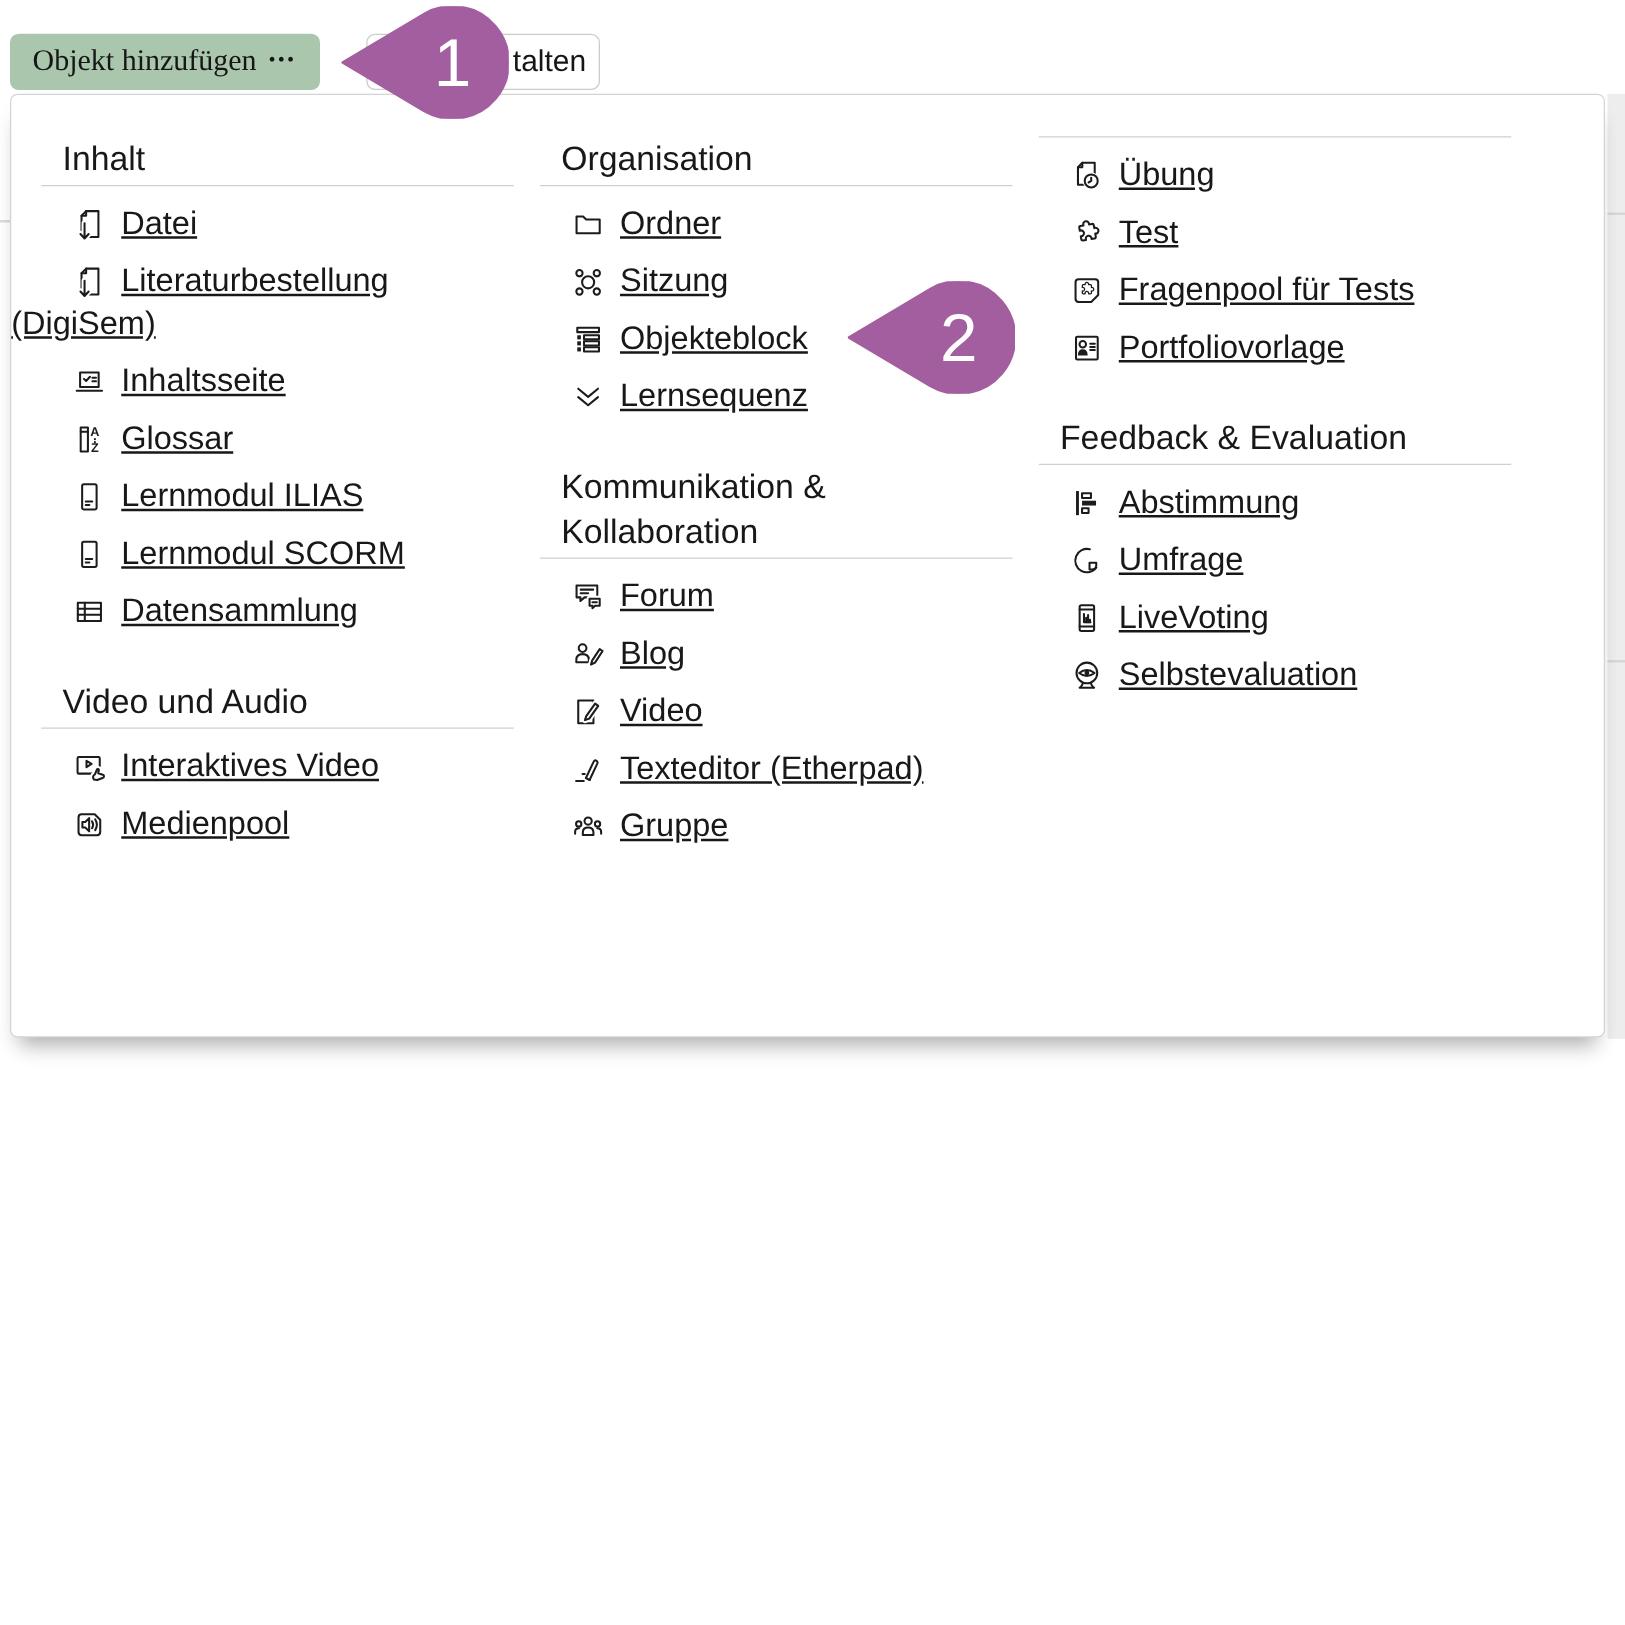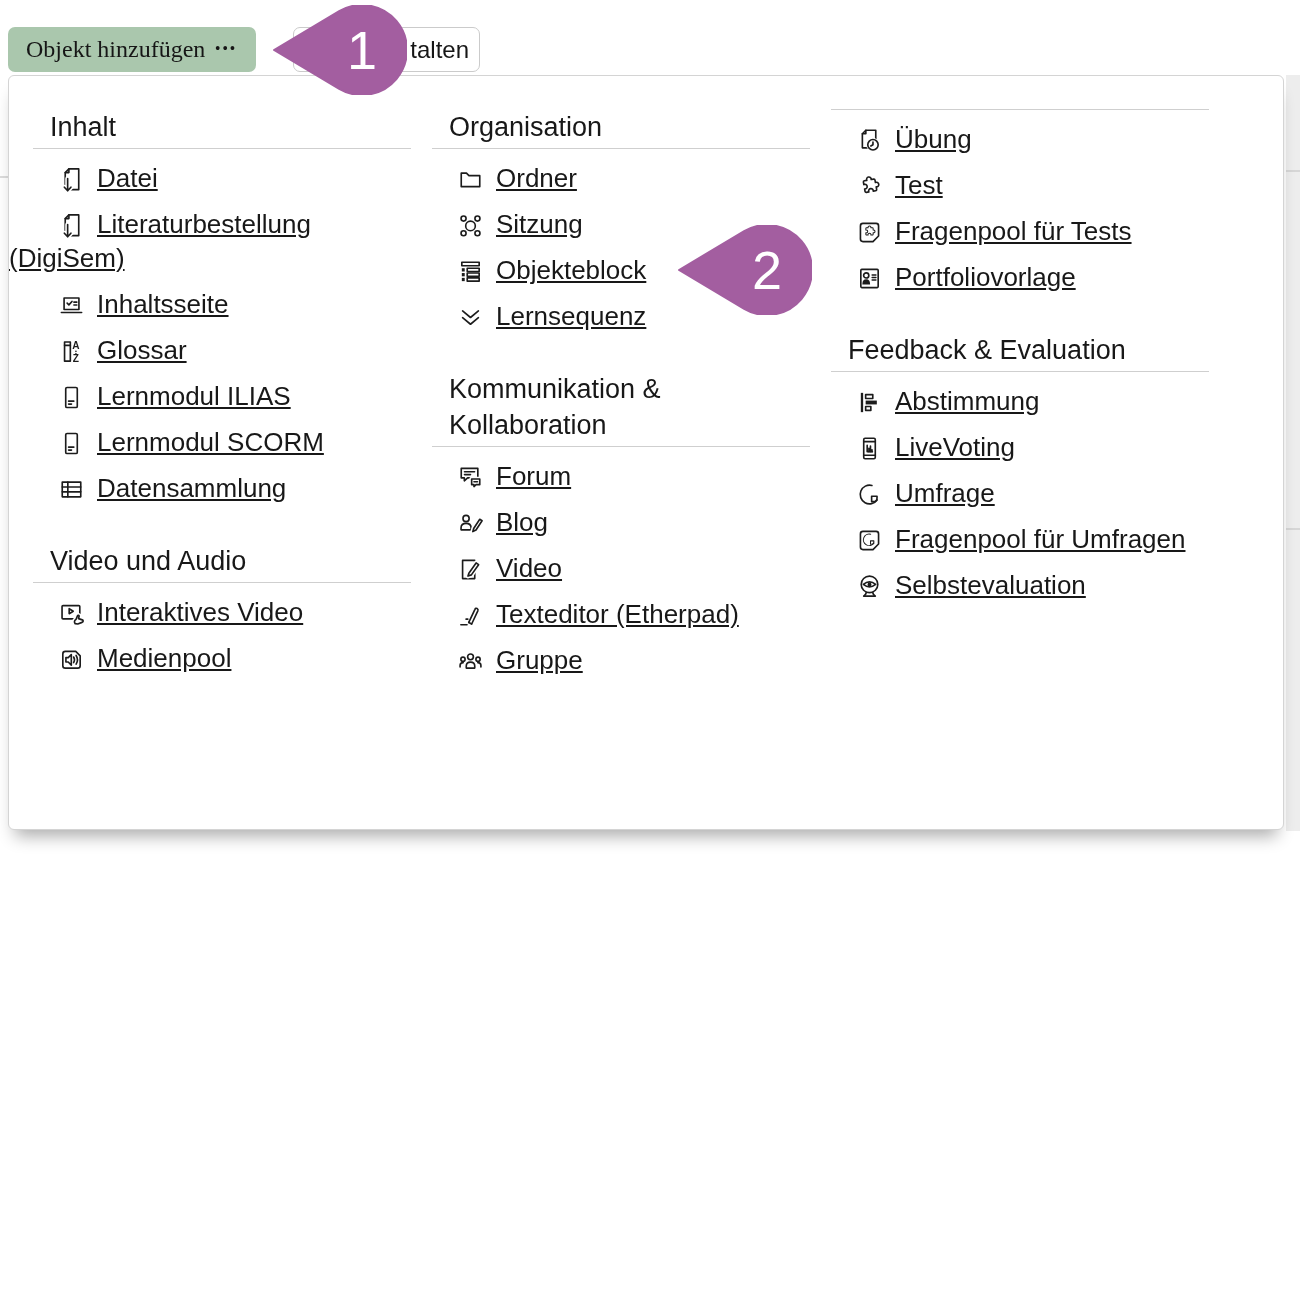--- a/index.html
+++ b/index.html
@@ -249,36 +249,29 @@
           <h3 class="sec-title">Feedback &amp; Evaluation</h3>
           <div class="rule"></div>
           <ul class="items">
             <li class="item"><svg viewBox="0 0 28 28" class="item-icon">
                 <rect class="f" x="5" y="4" width="2.4" height="20"></rect>
                 <rect x="10" y="5.8" width="7.4" height="4"></rect>
                 <rect class="f" x="10" y="12" width="11.6" height="4"></rect>
                 <rect x="10" y="18.2" width="5.4" height="4"></rect>
               </svg><span>Abstimmung</span></li>
             <li class="item"><svg viewBox="0 0 28 28" class="item-icon">
+                <path d="M16.5 4.6 A9.7 9.7 0 1 0 21.9 19.7"></path>
+                <path d="M16.2 15.8 H21.8 V17.6 Q21.8 21.4 18 21.4 H16.2 Z"></path>
+              </svg><span>Umfrage</span></li>
+            <li class="item"><svg viewBox="0 0 28 28" class="item-icon">
                 <rect x="8" y="3.4" width="12" height="21.2" rx="1.4"></rect>
                 <path d="M8 6.8 H20 M8 21 H20"></path>
                 <path d="M11.6 10.6 V17.4 H17"></path>
                 <path d="M13.4 17.4 V13.8 M15 17.4 V11.4 M16.6 17.4 V15.4"></path>
               </svg><span>LiveVoting</span></li>
-            <li class="item"><svg viewBox="0 0 28 28" class="item-icon">
-                <path d="M16.5 4.6 A9.7 9.7 0 1 0 21.9 19.7"></path>
-                <path d="M16.2 15.8 H21.8 V17.6 Q21.8 21.4 18 21.4 H16.2 Z"></path>
-              </svg><span>Umfrage</span></li>
-            <li class="item"><svg viewBox="0 0 28 28" class="item-icon">
-                <path d="M7.2 4.6 H20.8 Q23.4 4.6 23.4 7.2 V17.6 L17.6 23.4 H7.2 Q4.6 23.4 4.6 20.8 V7.2 Q4.6 4.6 7.2 4.6 Z"></path>
-                <g transform="translate(5,4.6) scale(0.62)">
-                  <path stroke-width="2.7" d="M16.5 4.6 A9.7 9.7 0 1 0 21.9 19.7"></path>
-                  <path stroke-width="2.7" d="M16.2 15.8 H21.8 V17.6 Q21.8 21.4 18 21.4 H16.2 Z"></path>
-                </g>
-              </svg><span>Fragenpool für Umfragen</span></li>
             <li class="item"><svg viewBox="0 0 28 28" class="item-icon">
                 <circle cx="14" cy="11.8" r="8.6"></circle>
                 <path d="M7.6 11.8 Q14 6.8 20.4 11.8 Q14 16.8 7.6 11.8 Z"></path>
                 <circle class="f" cx="14" cy="11.8" r="2"></circle>
                 <path d="M10.8 20 Q10.2 22.4 8.6 23.6 M17.2 20 Q17.8 22.4 19.4 23.6"></path>
                 <path d="M8 24 H20"></path>
               </svg><span>Selbstevaluation</span></li>
           </ul>
         </div>
       </div>

